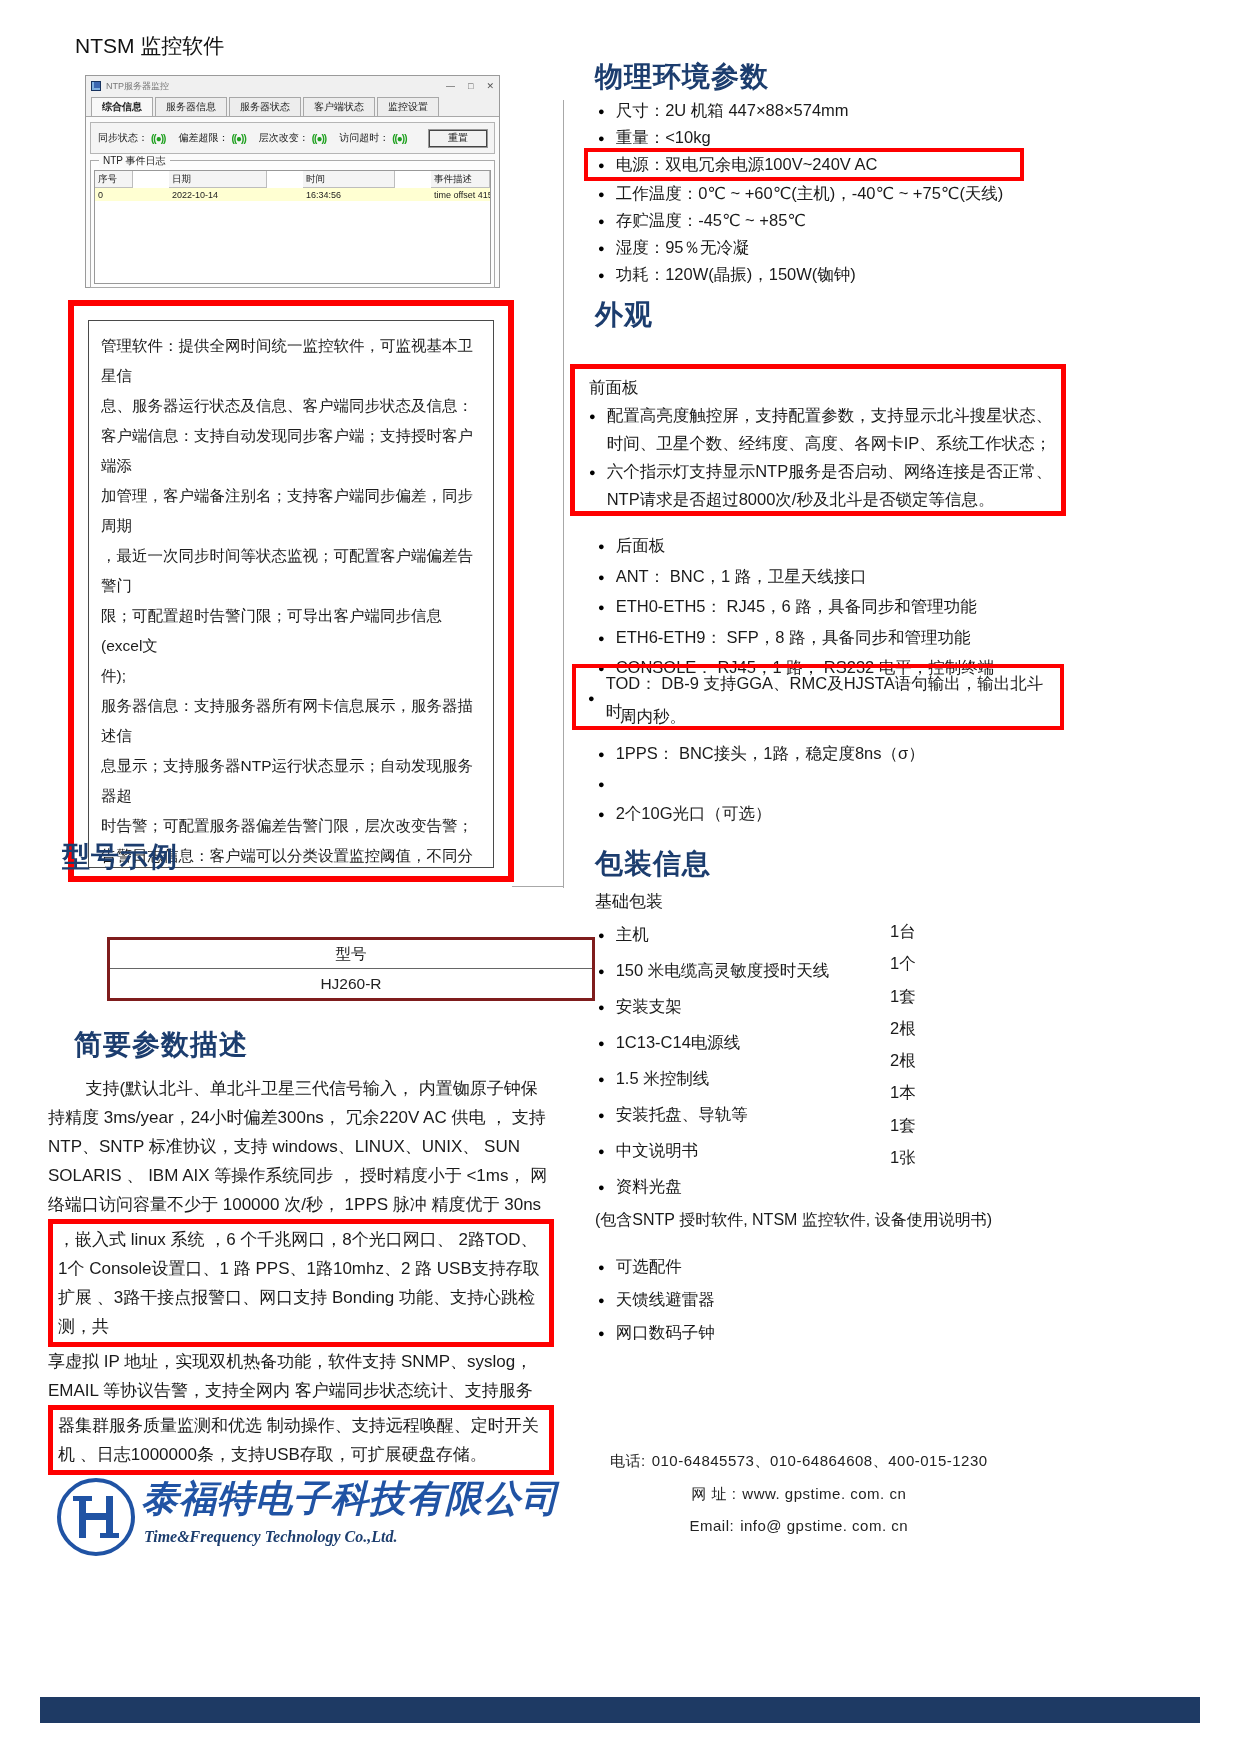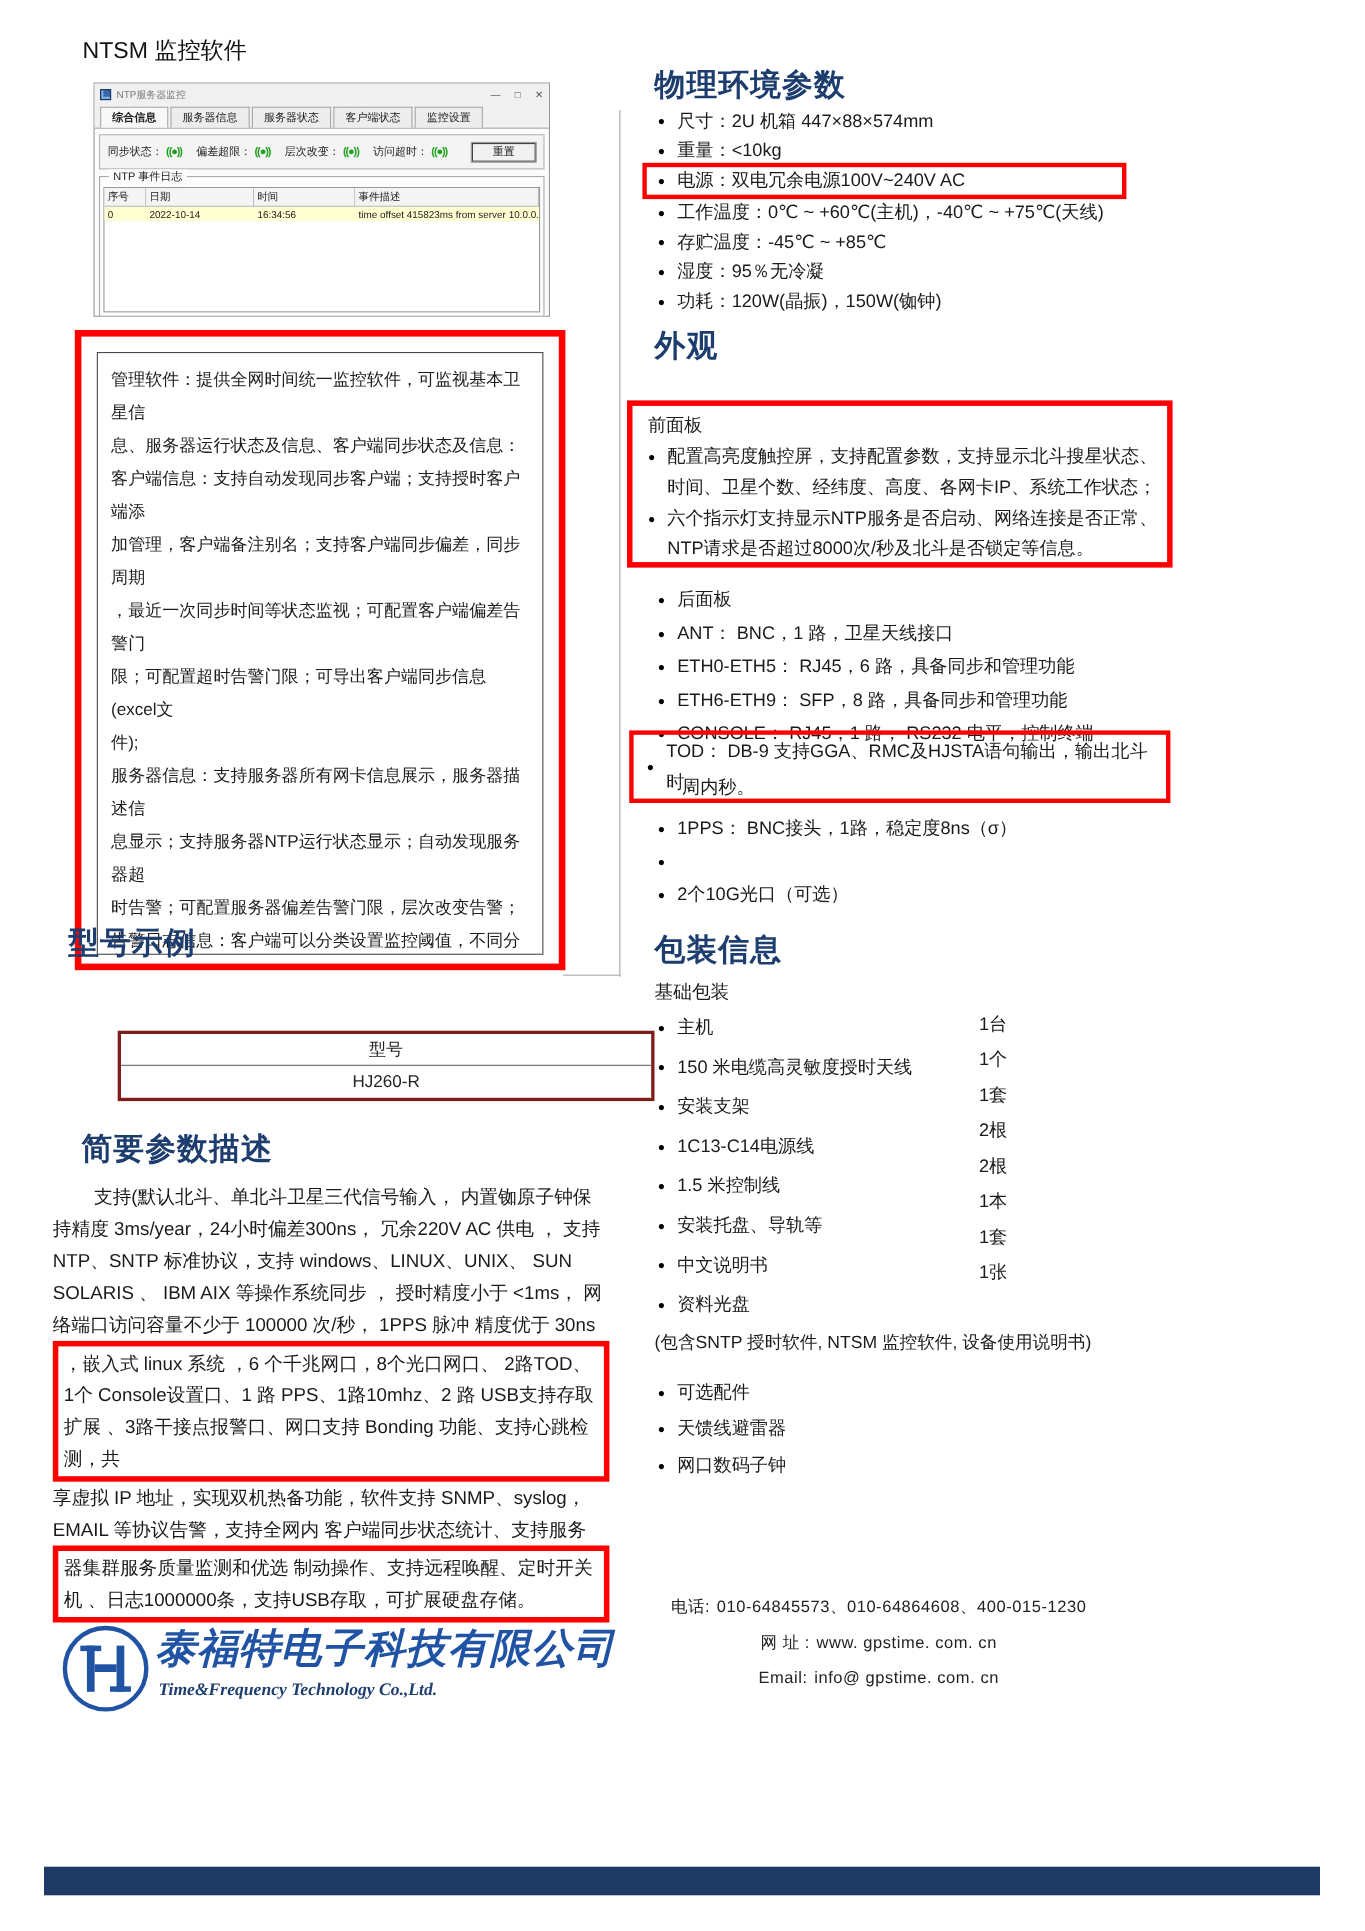--- a/index.html
+++ b/index.html
@@ -22,21 +22,21 @@
   .tabbar { display:flex; align-items:flex-end; height:21px; background:#f0f0f0; border-bottom:1px solid #a8a8a8; padding-left:5px; }
   .tab { font-size:10px; color:#222; padding:2px 10px 2px 10px; border:1px solid #a8a8a8; border-bottom:none; background:#ededed; margin-right:2px; white-space:nowrap; }
   .tab.active { background:#f8f8f8; font-weight:bold; }
   .statusbar { margin:5px 4px 0 4px; height:32px; border:1px solid #b5b5b5; background:#f4f4f4; display:flex; align-items:center; padding:0 7px; }
   .status-item { display:flex; align-items:center; font-size:10px; color:#222; margin-right:13px; white-space:nowrap; }
   .sig { color:#1fa01f; font-weight:bold; font-size:10px; margin-left:3px; letter-spacing:-1px; }
   .reset-btn { margin-left:auto; width:58px; height:17px; font-size:10px; color:#111; border:1px solid #444; outline:1px solid #999; background:#f1f1f1; display:flex; align-items:center; justify-content:center; }
   .loggroup { margin:6px 4px 0 4px; border:1px solid #aaa; position:relative; height:128px; background:#fdfdfd; }
   .loggroup-legend { position:absolute; top:-7px; left:8px; background:#fbfbfb; padding:0 4px; font-size:10px; color:#222; }
   .logtable { position:absolute; left:3px; top:9px; right:3px; bottom:3px; border:1px solid #999; background:#fff; }
-  .lrow { display:flex; }
+  .lrow { display:flex;gap:36px; }
   .hcell { font-size:9.5px; color:#222; padding:2px 3px 1px 3px; background:#f4f4f4; border-right:1px solid #bdbdbd; border-bottom:1px solid #bdbdbd; white-space:nowrap; overflow:hidden; }
   .dcell { font-size:9px; color:#222; padding:2px 3px 1px 3px; white-space:nowrap; overflow:hidden; }
   .drow { background:#ffffd2; }
   .c0 { width:38px; } .c1 { width:98px; } .c2 { width:92px; } .c3 { flex:1; }
 
   
   .vline { left:563px; top:100px; width:1px; height:788px; background:#a8a8a8; }
   .hstub { left:512px; top:886px; width:52px; height:1px; background:#a8a8a8; }
 
   

